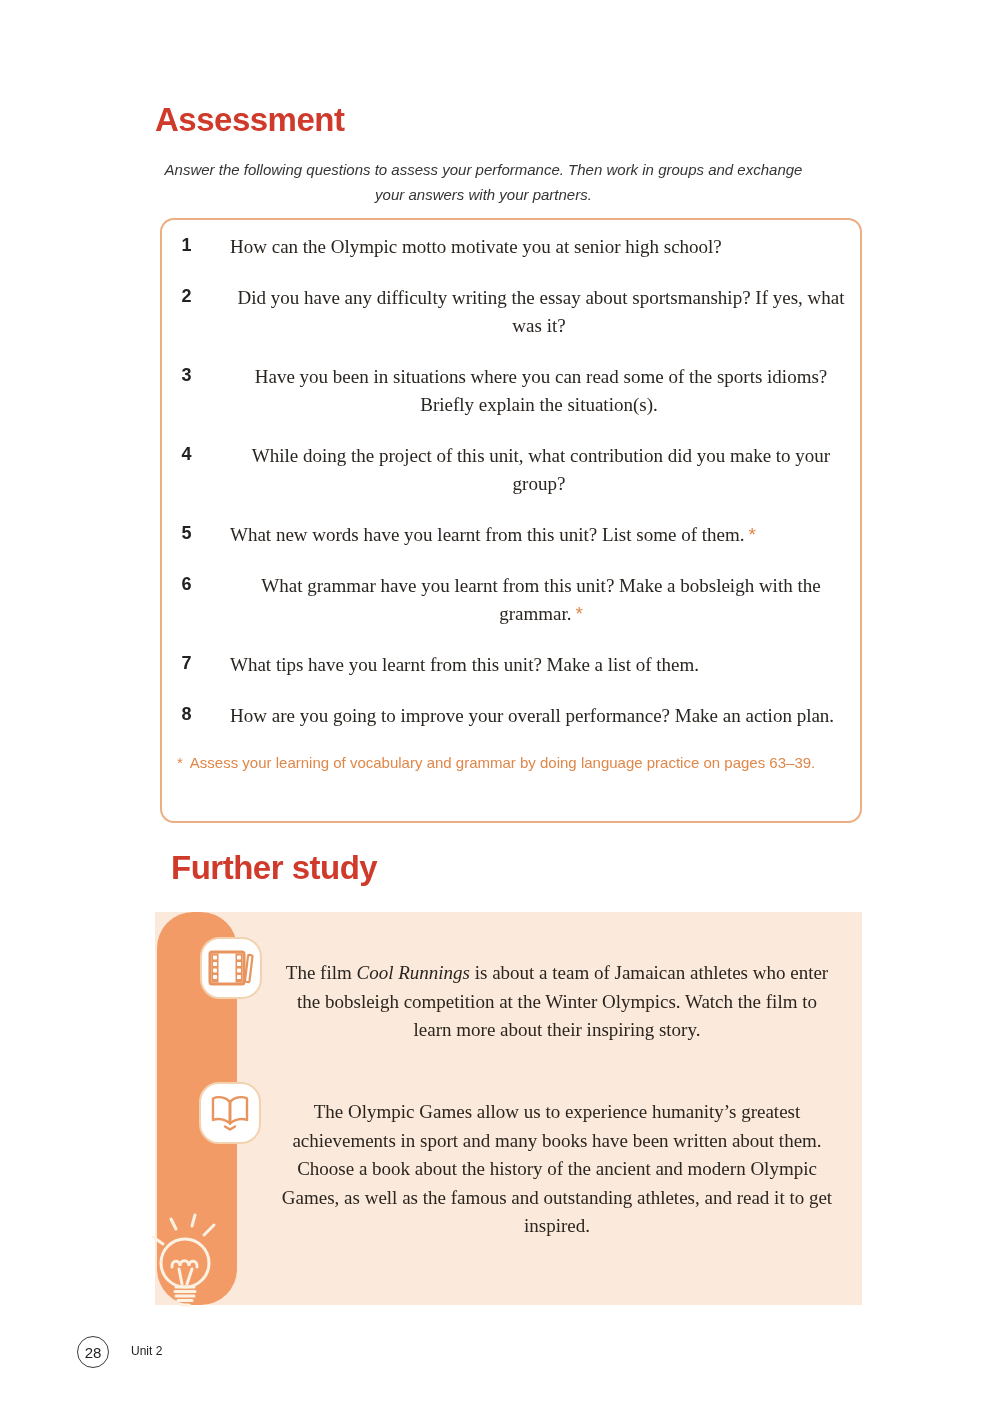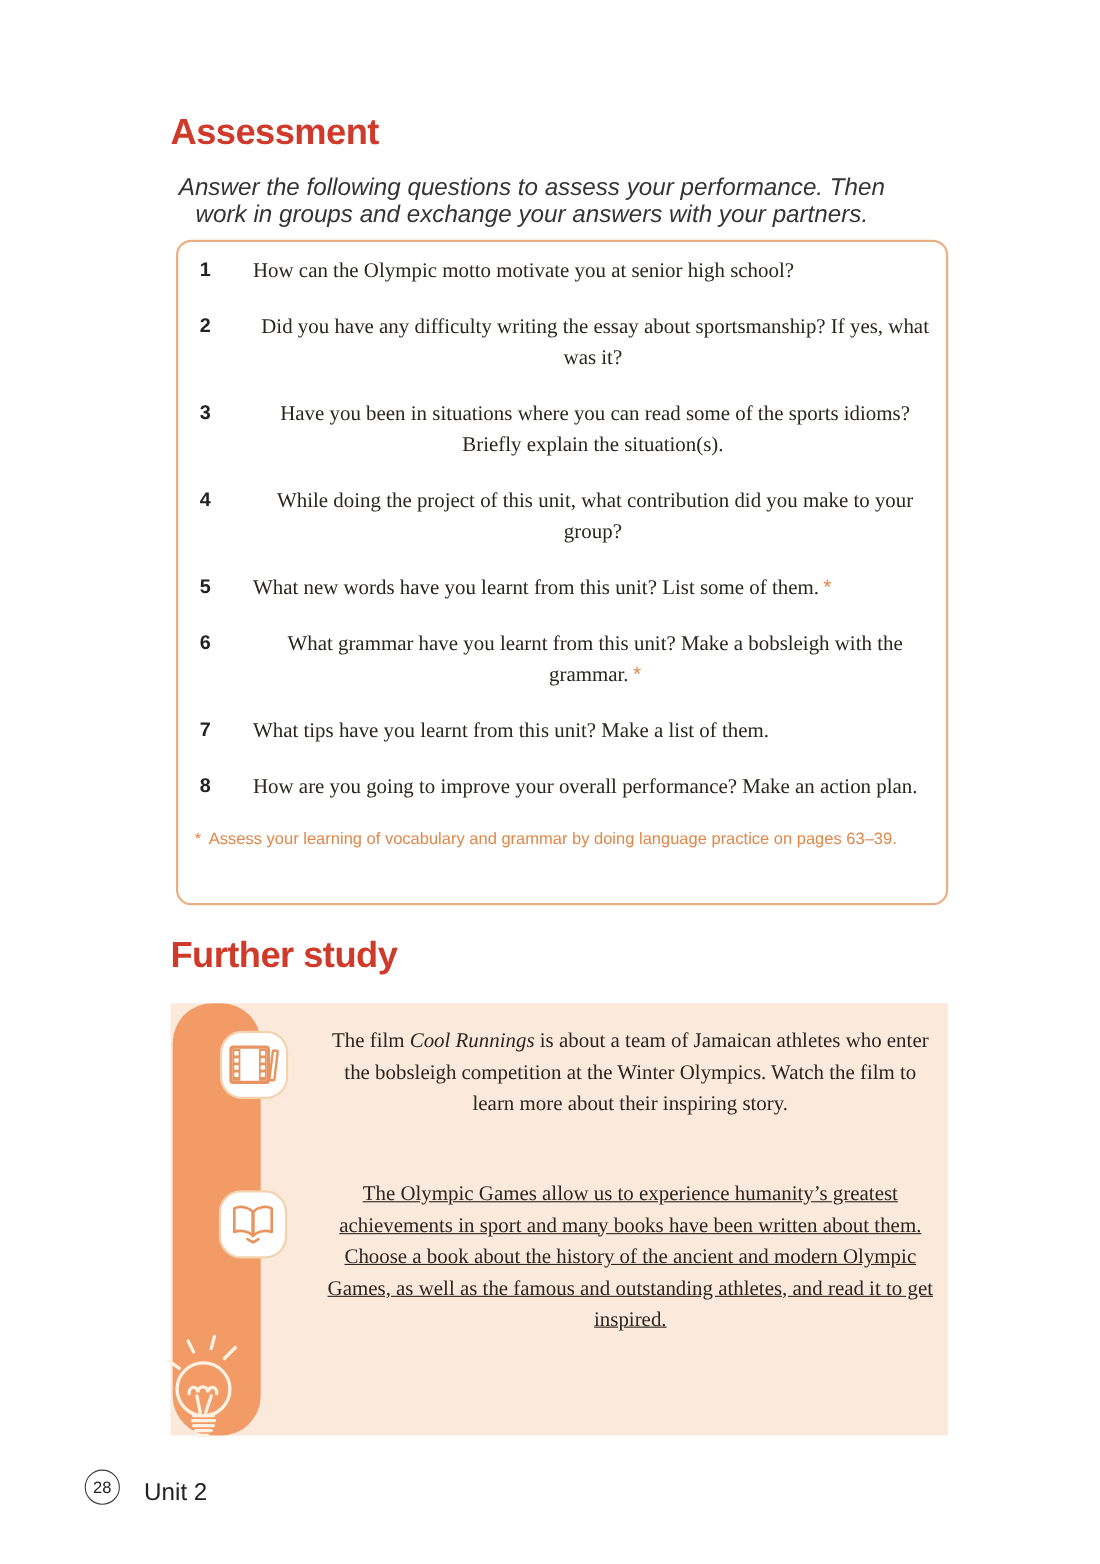--- a/index.html
+++ b/index.html
@@ -7,25 +7,25 @@
     position:relative; width:1000px; height:1422px; background:#ffffff;
     font-family:"Liberation Sans", sans-serif; overflow:hidden;text-align:center;
   }
   .section-title {
     position:absolute; left:155px;
     font-family:"Liberation Sans", sans-serif; font-weight:bold;
     font-size:33px; letter-spacing:-0.5px;
     color:var(--heading-red, #CF3A2B);
   }
   #assessment-title { top:101px; }
-  #further-title   { top:849px; }
+  #further-title   { top:849px;margin-left:16px; }
 
   .intro {
     position:absolute; left:156px; top:157px; width:655px;
-    font-style:italic; font-size:22px; line-height:25px; color:#343434;
+    font-style:italic; font-size:15px; line-height:25px; color:#343434;
   }
 
   
   .qbox {
     position:absolute; left:160px; top:218px; width:702px; height:605px;
     box-sizing:border-box; border:2px solid var(--box-border, #EBAE83);
     border-radius:14px; background:#ffffff;
     padding:13px 8px 0 13px;
   }
   .q-row { display:flex; margin-bottom:23px; }
@@ -56,36 +56,36 @@
   .icon-card {
     position:absolute; width:62px; height:62px; background:#ffffff;
     border:2px solid #F3D2AF; border-radius:20px; box-sizing:border-box;
     display:flex; align-items:center; justify-content:center;
   }
   #film-card { left:45px; top:25px; }
   #book-card { left:44px; top:170px; }
   .bulb-wrap { position:absolute; left:-13px; top:298px; width:95px; height:104px; }
 
   .fs-text {
-    position:absolute; left:142px; width:552px;
+    position:absolute; left:126px; width:552px;
     font-family:"Liberation Serif", serif; font-size:19px;
-    line-height:28.5px; color:#2b2520;
+    line-height:28.5px; color:#2b2520;margin-top:26px;
   }
   #fs-film-text { top:21px; }
-  #fs-book-text { top:160px;text-decoration:underline; }
+  #fs-book-text { top:160px; }
   .film-title { font-style:italic; }
 
   
   .page-num-circle {
     position:absolute; left:77px; top:1336px; width:32px; height:32px;
     box-sizing:border-box; border:1.6px solid #3c3c3c; border-radius:50%;
     display:flex; align-items:center; justify-content:center;
     font-size:15px; color:#222222;
   }
-  .unit-label { position:absolute; left:131px; top:1344px; font-size:22px; color:#222222; }
+  .unit-label { position:absolute; left:131px; top:1344px; font-size:12px; color:#222222; }
 </style>
 </head>
 <body>
 
 <div class="page">
 
   <div class="section-title" id="assessment-title">Assessment</div>
 
   <div class="intro">Answer the following questions to assess your performance. Then work in groups and exchange your answers with your partners.</div>
 

